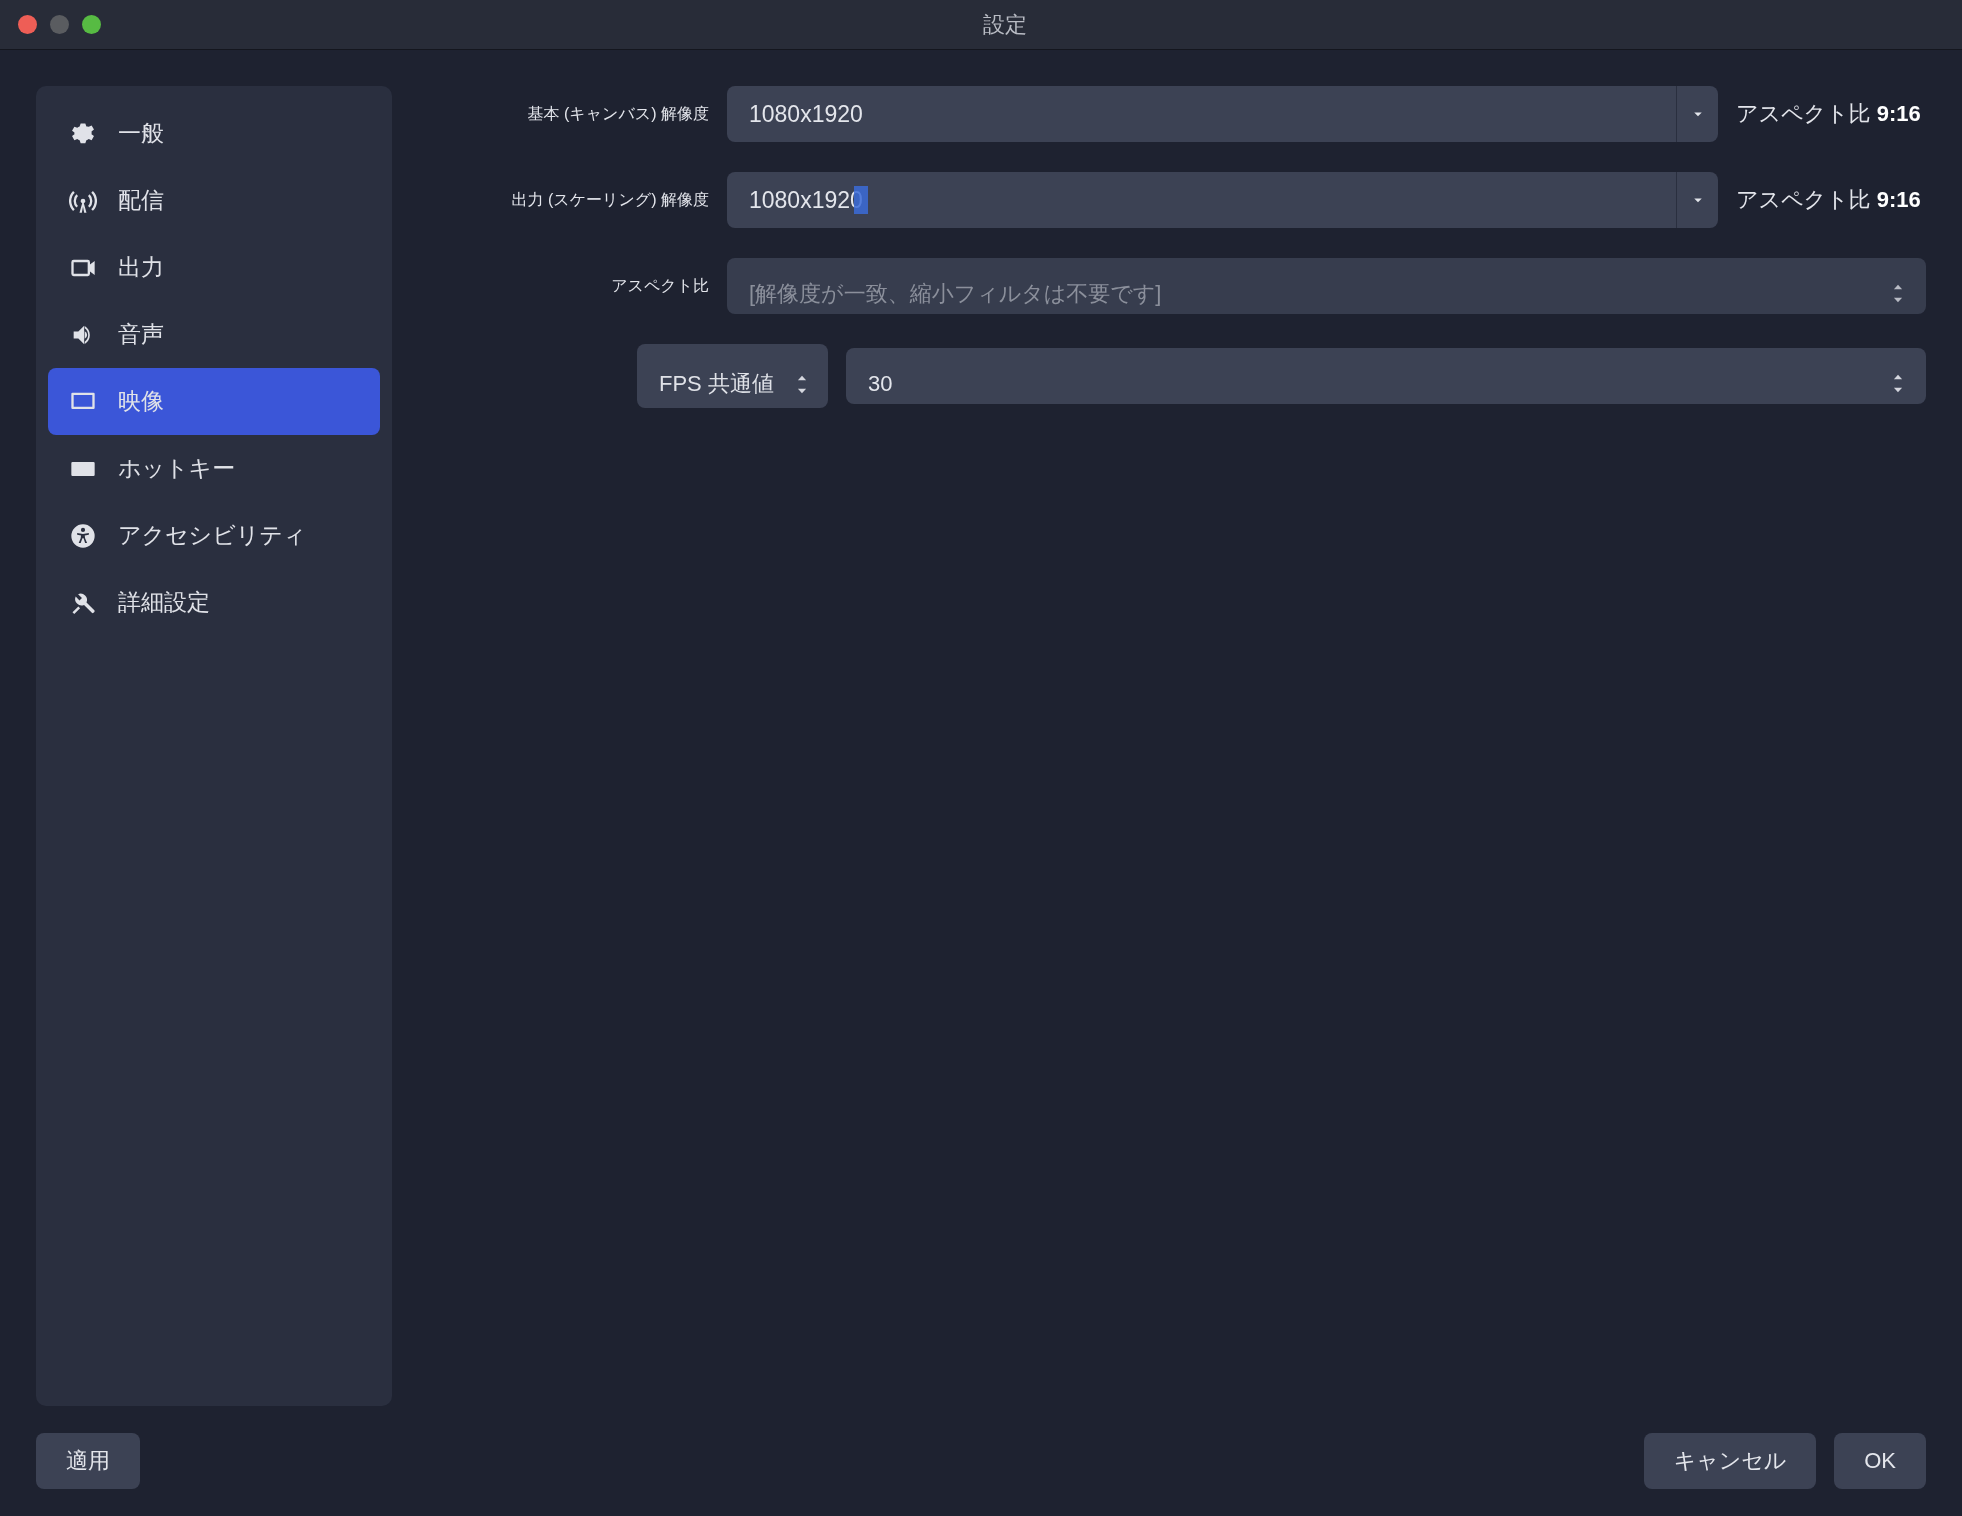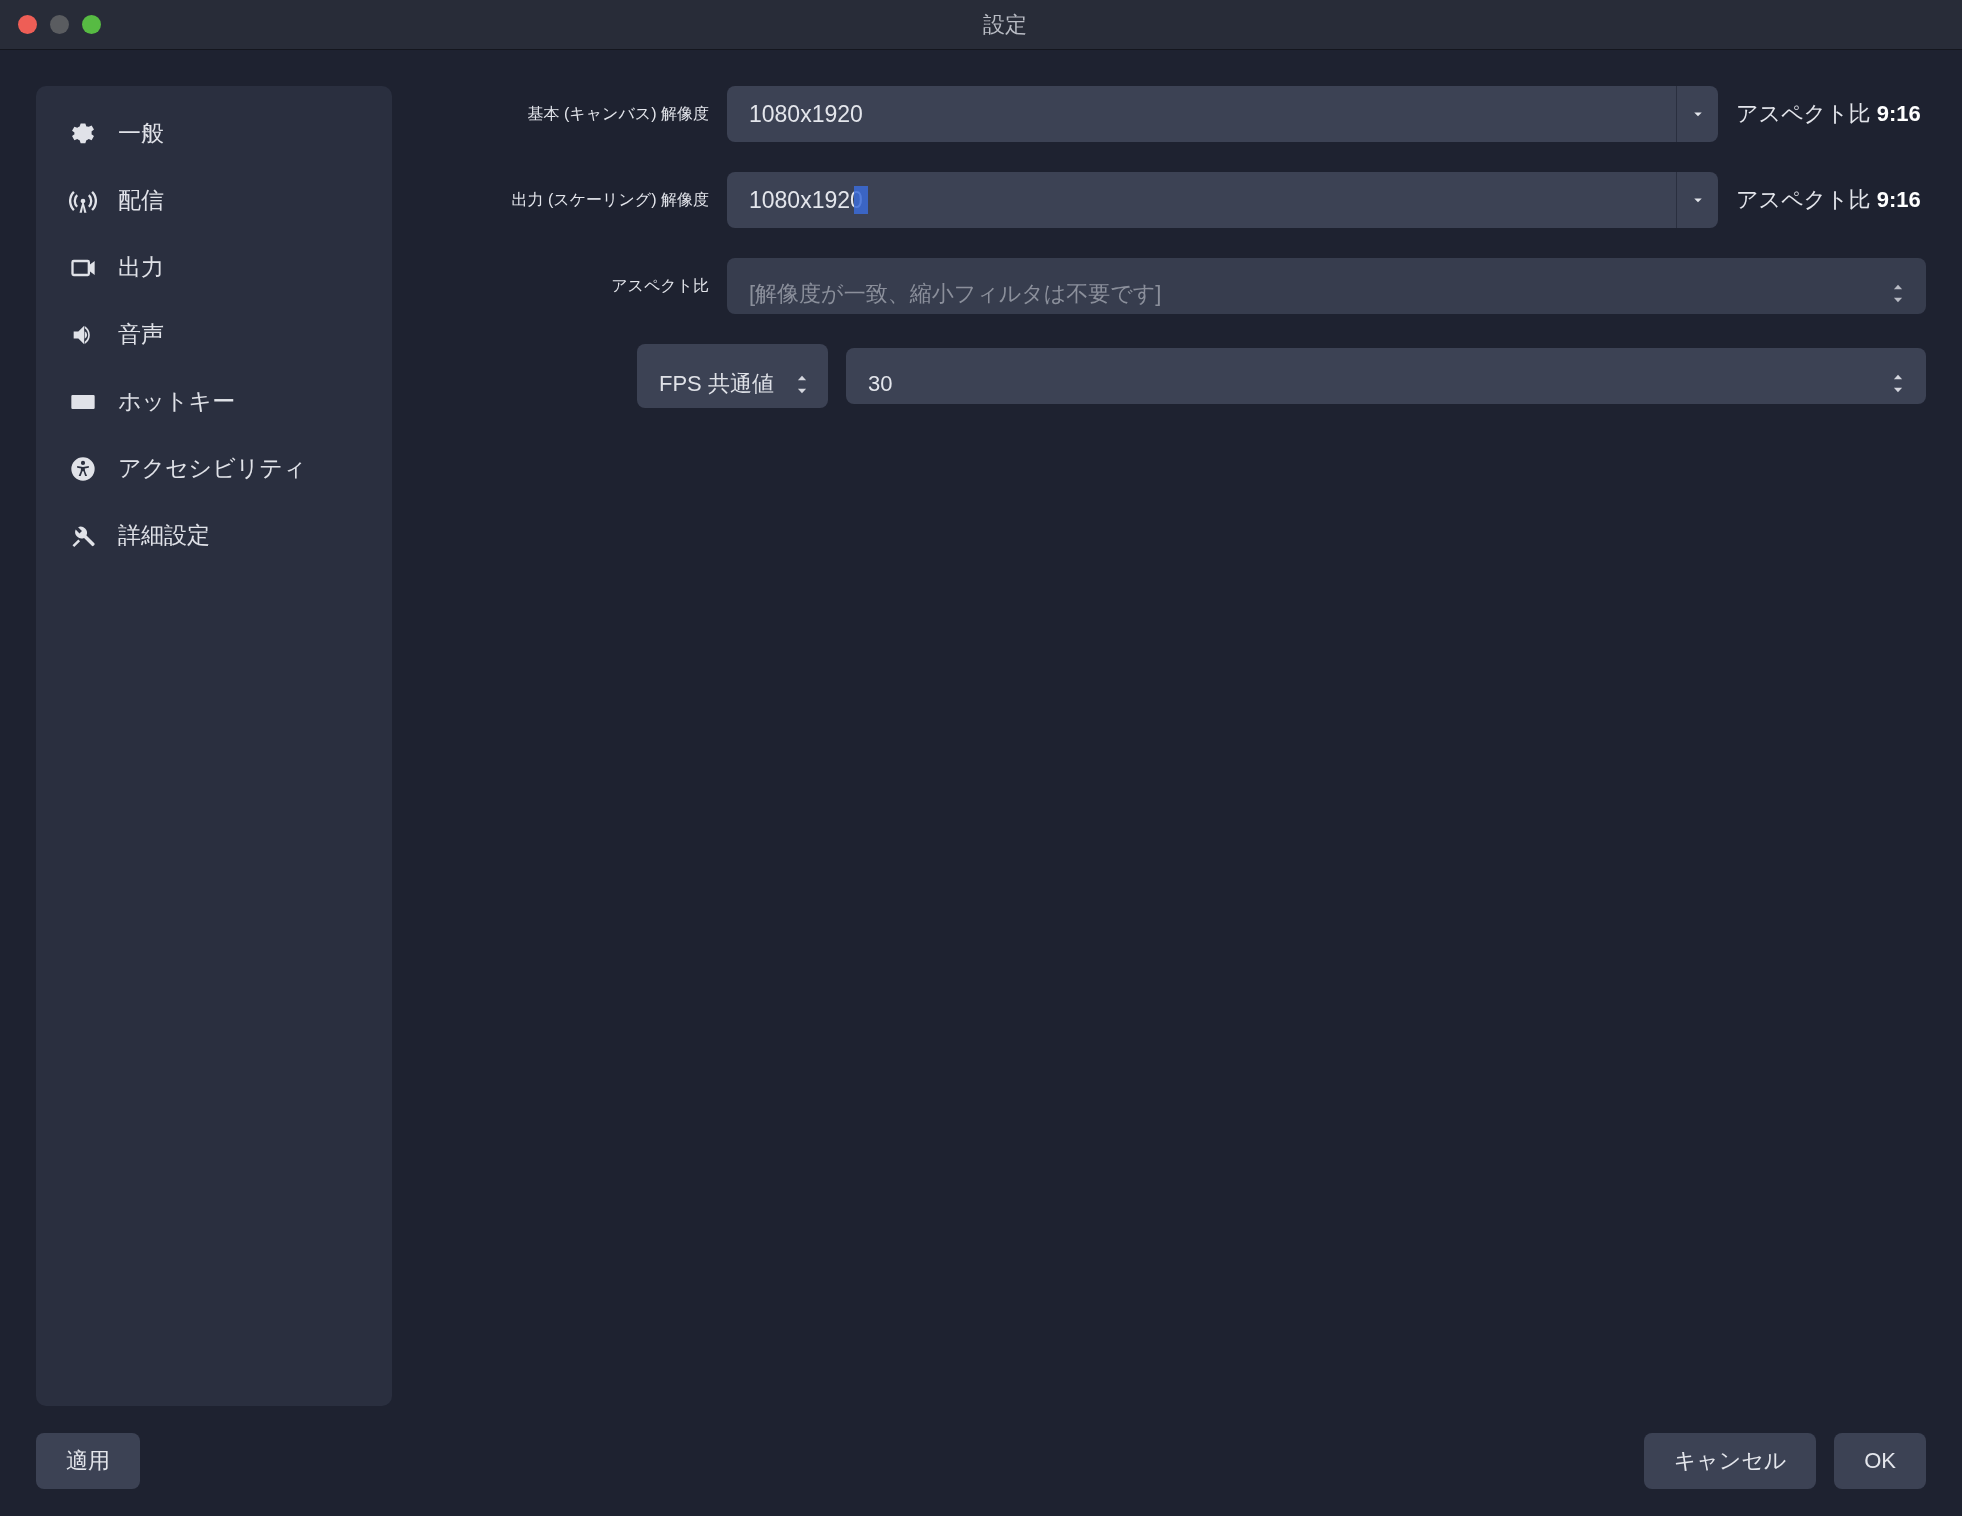--- a/index.html
+++ b/index.html
@@ -238,20 +238,28 @@
 
       <div class="sidebar-item">
         <span class="sidebar-icon">
           <svg viewBox="0 0 24 24">
               <path d="M4 9v6h4l5 5V4L8 9H4zm11.5 3a3.5 3.5 0 0 0-2-3.2v6.4a3.5 3.5 0 0 0 2-3.2zm-2-7.7v2a7 7 0 0 1 0 11.4v2a9 9 0 0 0 0-15.4z"></path>
             </svg>
         </span>
         <span>音声</span>
       </div>
 
+      <div class="sidebar-item active">
+        <span class="sidebar-icon">
+          <svg viewBox="0 0 24 24">
+              <path d="M3 4h18a1 1 0 0 1 1 1v12a1 1 0 0 1-1 1H3a1 1 0 0 1-1-1V5a1 1 0 0 1 1-1zm1 2v10h16V6H4z"></path>
+            </svg>
+        </span>
+        <span>映像</span>
+      </div>
 
       <div class="sidebar-item">
         <span class="sidebar-icon">
           <svg viewBox="0 0 24 24">
               <path d="M3 6h18a1 1 0 0 1 1 1v10a1 1 0 0 1-1 1H3a1 1 0 0 1-1-1V7a1 1 0 0 1 1-1zm2 3h2v2H5V9zm3 0h2v2H8V9zm3 0h2v2h-2V9zm3 0h2v2h-2V9zm3 0h2v2h-2V9zM5 13h2v2H5v-2zm12 0h2v2h-2v-2zM8 13h8v2H8v-2z"></path>
             </svg>
         </span>
         <span>ホットキー</span>
       </div>
 

